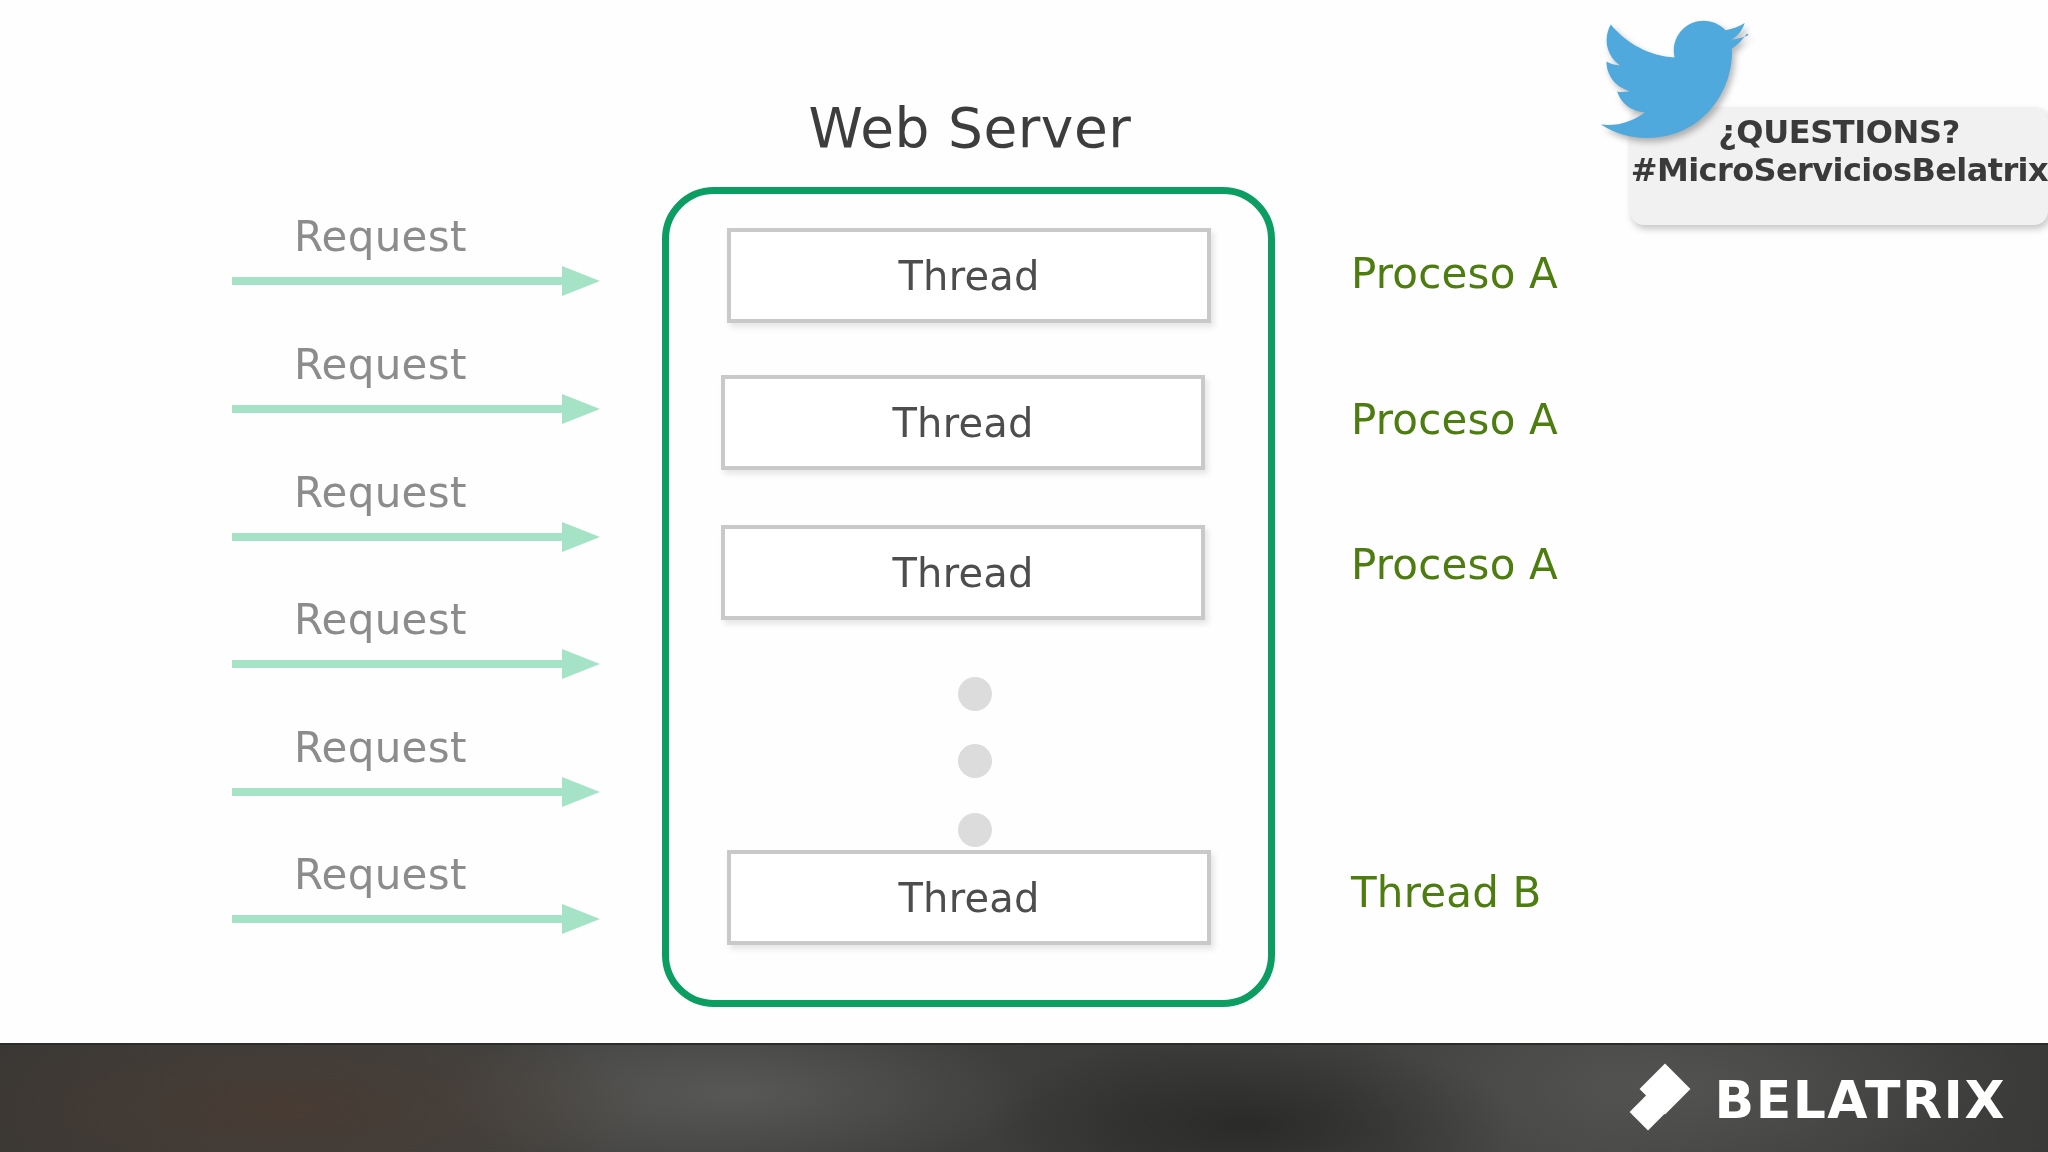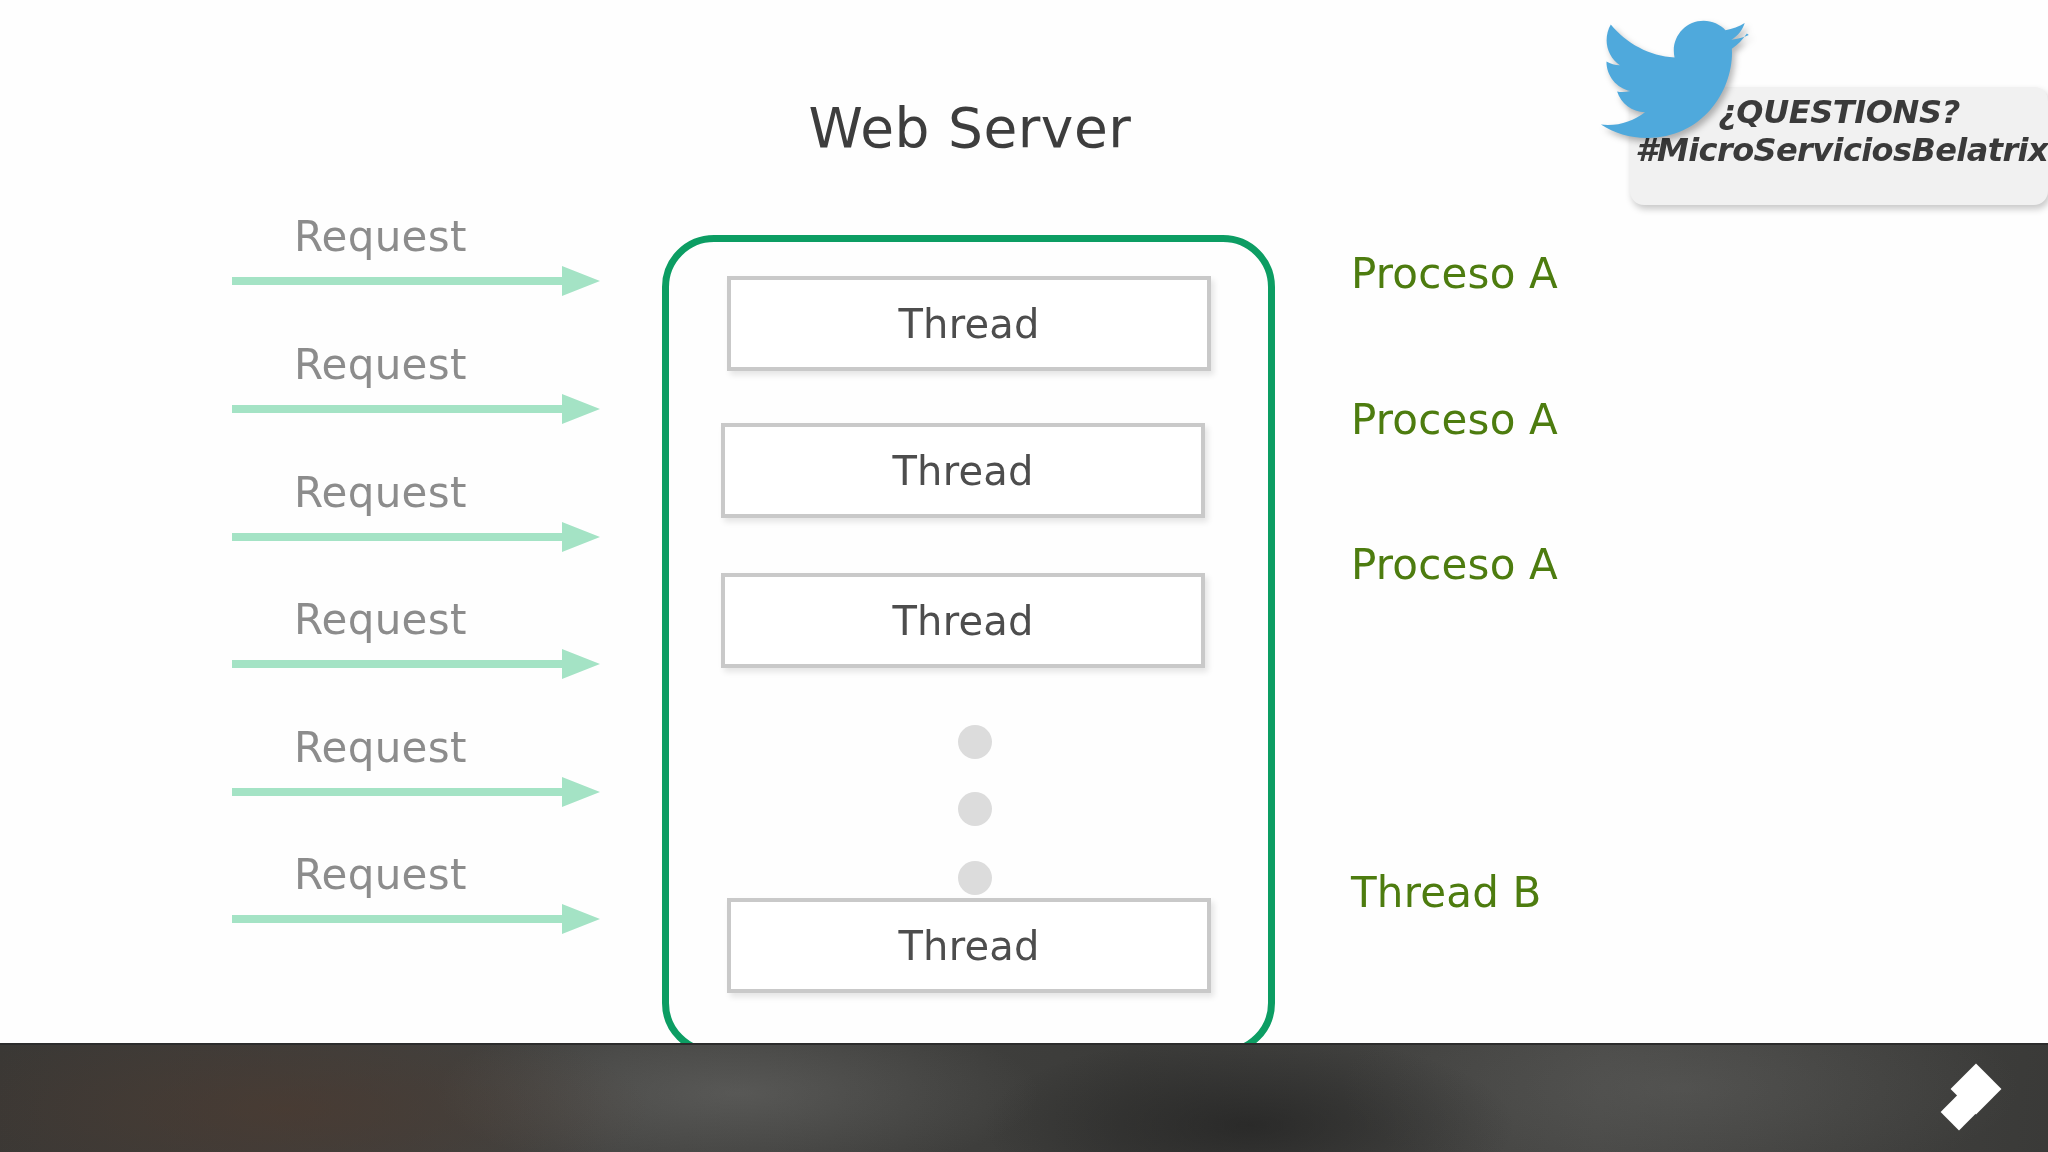--- a/index.html
+++ b/index.html
@@ -53,21 +53,20 @@
   }
 
   
   #web-server-box {
     position:absolute;
     left:662px; top:187px;
     width:613px; height:820px;
     border:7px solid #0c9d63;
     border-radius:52px;
     background:transparent;
-    margin-top:48px;
   }
 
   .thread-box {
     position:absolute;
     width:484px; height:95px;
     border:4px solid #c9c9c9;
     background:#ffffff;
     box-shadow: 3px 4px 6px rgba(0,0,0,0.10);
     display:flex; align-items:center; justify-content:center;
   }
@@ -103,28 +102,27 @@
 
   #twitter-bird {
     position:absolute; left:0px; top:8px;
     width:150px; height:132px;
     filter: drop-shadow(3px 4px 3px rgba(0,0,0,0.28));
     z-index:3;
   }
 
   #questions-bubble {
     position:absolute;
-    left:30px; top:79px;
+    left:30px; top:99px;
     width:418px; height:118px;
     background:#f1f1f1;
     border-radius:14px;
     box-shadow: 2px 4px 7px rgba(0,0,0,0.22);
     z-index:2;
     padding-top:6px;
-    font-style:italic;
   }
   #questions-title {
     text-align:center;
     font-size:32px;
     font-weight:bold;
     color:#3a3a3a;
     letter-spacing:-0.4px;
     line-height:1.22;
   }
   #questions-hashtag {
@@ -275,16 +273,17 @@
     </svg>
 
   </div>
 
   <div id="bottom-bar">
     <div id="belatrix-logo">
       <div id="belatrix-mark">
         <div class="diamond-big"></div>
         <div class="diamond-small"></div>
       </div>
+      <div id="belatrix-wordmark">BELATRIX</div>
     </div>
   </div>
 
 </div>
 
 </body></html>

